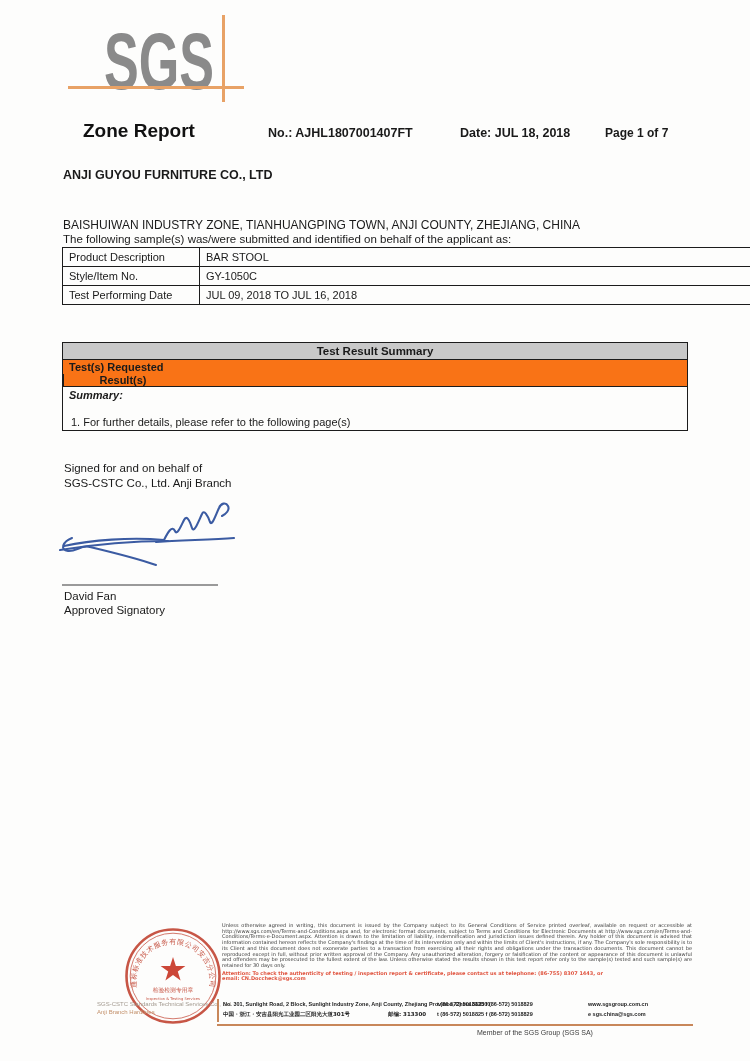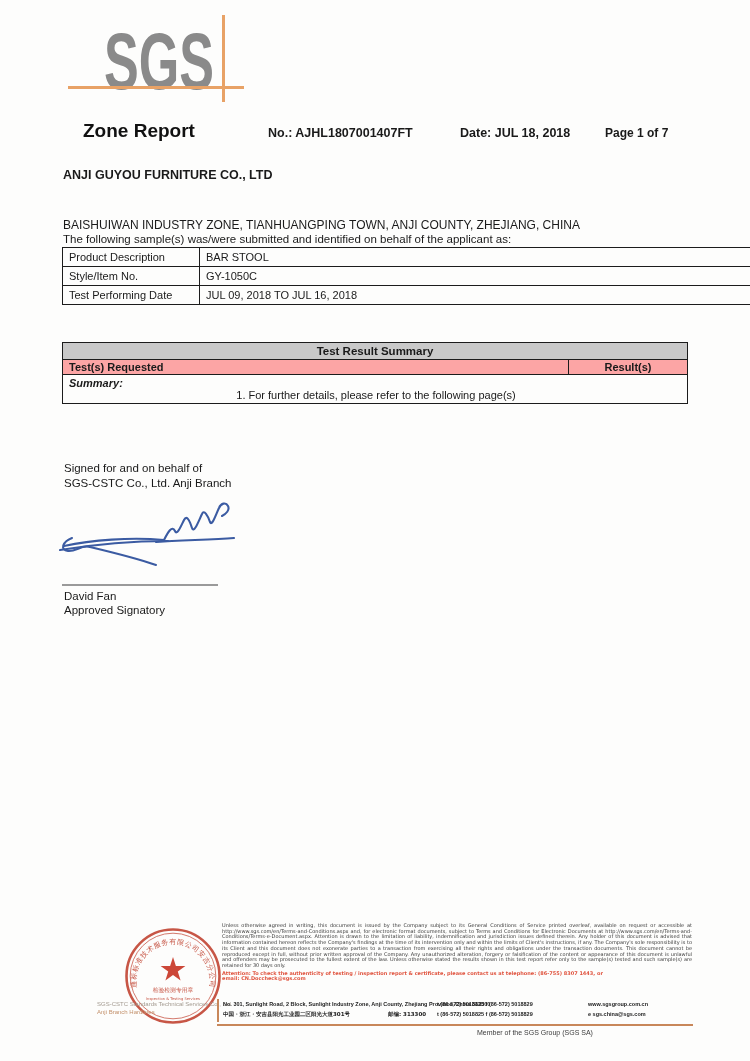--- a/index.html
+++ b/index.html
@@ -26,29 +26,29 @@
   .applicant-addr { position:absolute; left:63px; top:190px; font-size:12px;margin-top:28px; }
   .sample-intro   { position:absolute; left:63px; top:233px; font-size:11.5px; }
   
   .sample-table { position:absolute; left:62px; top:247px; width:746px; border-collapse:collapse;padding-left:8px; }
   .sample-table td { border:1.5px solid #1c1c1c; font-size:11px; padding:2px 6px; height:19px; }
   .sample-table td.lbl { width:137px; }
   
   .result-table { position:absolute; left:62px; top:342px; width:626px; border:1.5px solid #1c1c1c; }
   .rt-title { background:#c9c9c9; text-align:center; font-size:11.5px; font-weight:bold; padding:2px 8px; border-bottom:1.5px solid #1c1c1c; }
   .rt-row { display:flex; }
-  .rt-head { background:#fca5a5; border-bottom:1.5px solid #1c1c1c; }
+  .rt-head { background:#f97316; border-bottom:1.5px solid #1c1c1c;flex-direction:column; }
   .rt-c1 { flex:1; padding:1px 6px; font-size:11px; }
   .rt-c2 { width:119px; border-left:1.5px solid #1c1c1c; font-size:11px; display:flex; align-items:center; justify-content:center; }
   .rt-head .rt-c1, .rt-head .rt-c2 { font-weight:bold; }
   .rt-body { border-bottom:1.5px solid #1c1c1c; }
   .rt-body .rt-c1 { padding:2px 6px; line-height:13px; }
   .rt-summary { padding:2px 6px; font-size:11px; }
   .rt-summary .s-lbl { font-weight:bold;font-style:italic; }
-  .rt-summary .s-item { padding-left:2px; margin-top:0;text-align:center; }
+  .rt-summary .s-item { padding-left:2px; margin-top:15px; }
   
   .sig-for1 { position:absolute; left:64px; top:462px; font-size:11.5px; }
   .sig-for2 { position:absolute; left:64px; top:477px; font-size:11.5px; }
   .signature-svg { position:absolute; left:56px; top:496px; }
   .sig-line { position:absolute; left:62px; top:584px; width:156px; height:2px; background:#9a9a9a; }
   .sig-name { position:absolute; left:64px; top:590px; font-size:11.5px; }
   .sig-role { position:absolute; left:64px; top:604px; font-size:11.5px; }
   
   .fineprint-wrap { position:absolute; left:222px; top:923px; width:470px; }
   .fineprint { font-size:5px; line-height:5.7px; text-align:justify; color:#3a3a3a; font-family:"DejaVu Sans", sans-serif; }

